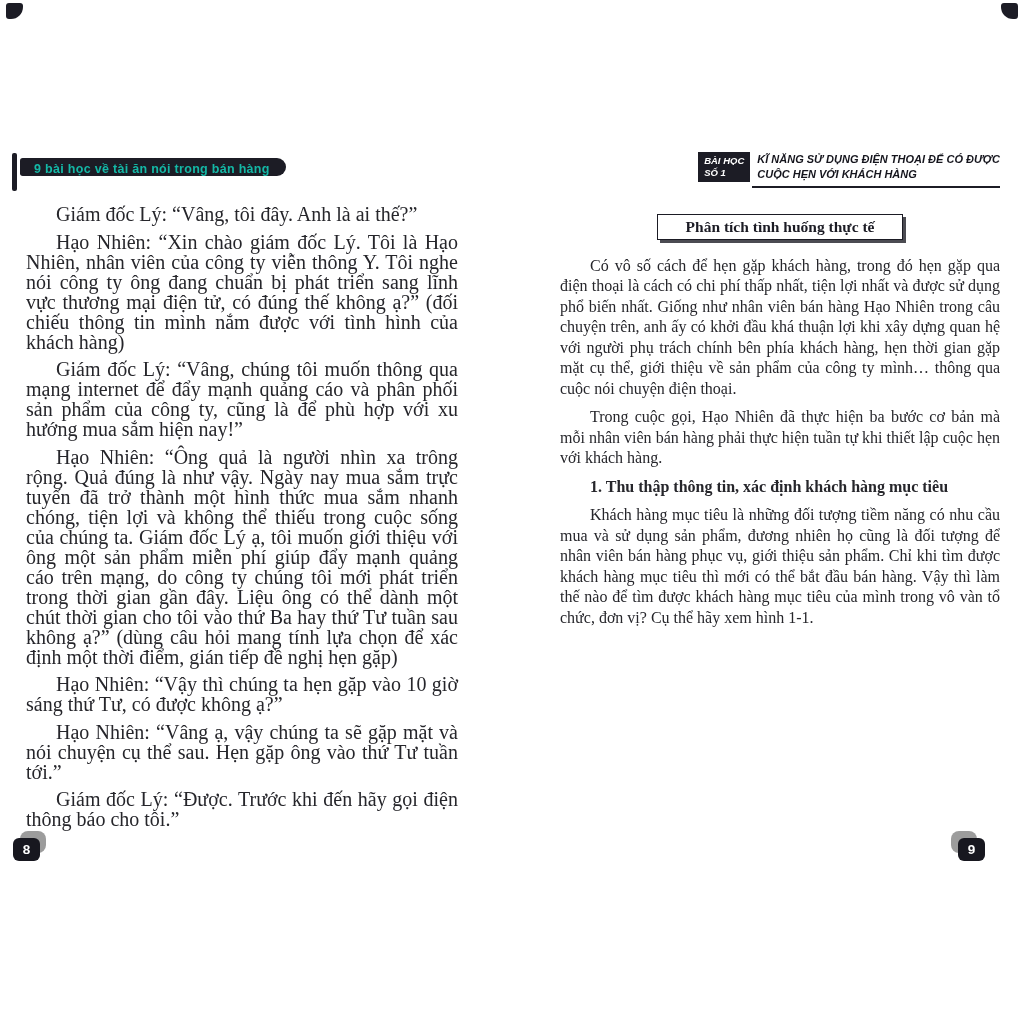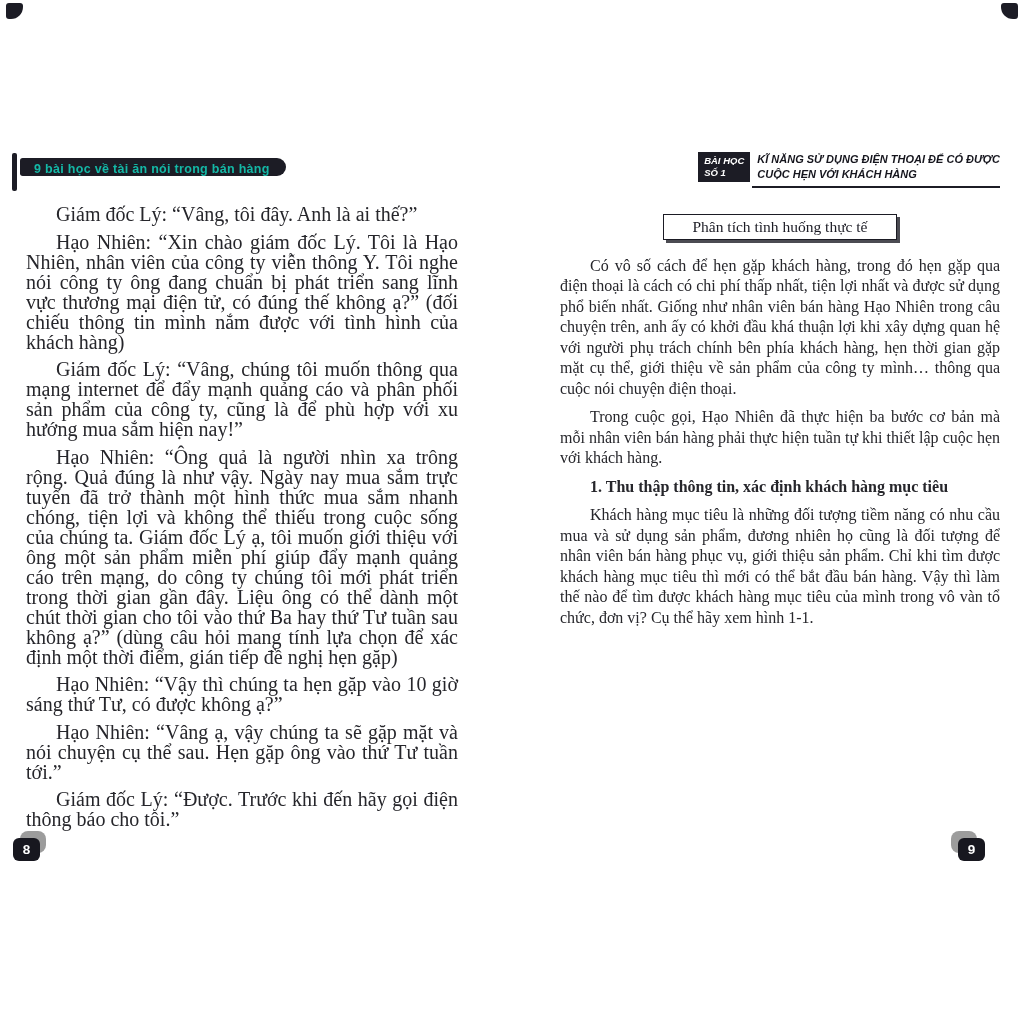--- a/index.html
+++ b/index.html
@@ -57,21 +57,21 @@
     font-family: "Liberation Sans", sans-serif;
     font-style: italic; font-weight: bold;
     font-size: 11px; line-height: 1.35; color: #15151d;
   }
   .rp-title span { display: block; white-space: nowrap; }
   .rp-section-box {
     width: fit-content; margin: 26px auto 16px;
     border: 1.5px solid #1b1b24;
     box-shadow: 3px 3px 0 rgba(44,44,52,0.85);
     padding: 3px 28px;
-    font-weight: normal; font-size: 15.5px; color: #1b1b24;
+    font-weight: bold; font-size: 15.5px; color: #1b1b24;
     background: #fff;
   }
   .rp-body { font-size: 16px; line-height: 20.5px; text-align: justify; }
   .rp-body p { text-indent: 30px; margin-bottom: 8px; }
   .rp-body p.bold-head { font-weight: bold; }
 
   
   .page-tab { position: absolute; width: 38px; height: 32px; }
   .page-tab .ghost {
     position: absolute; width: 26px; height: 22px;

